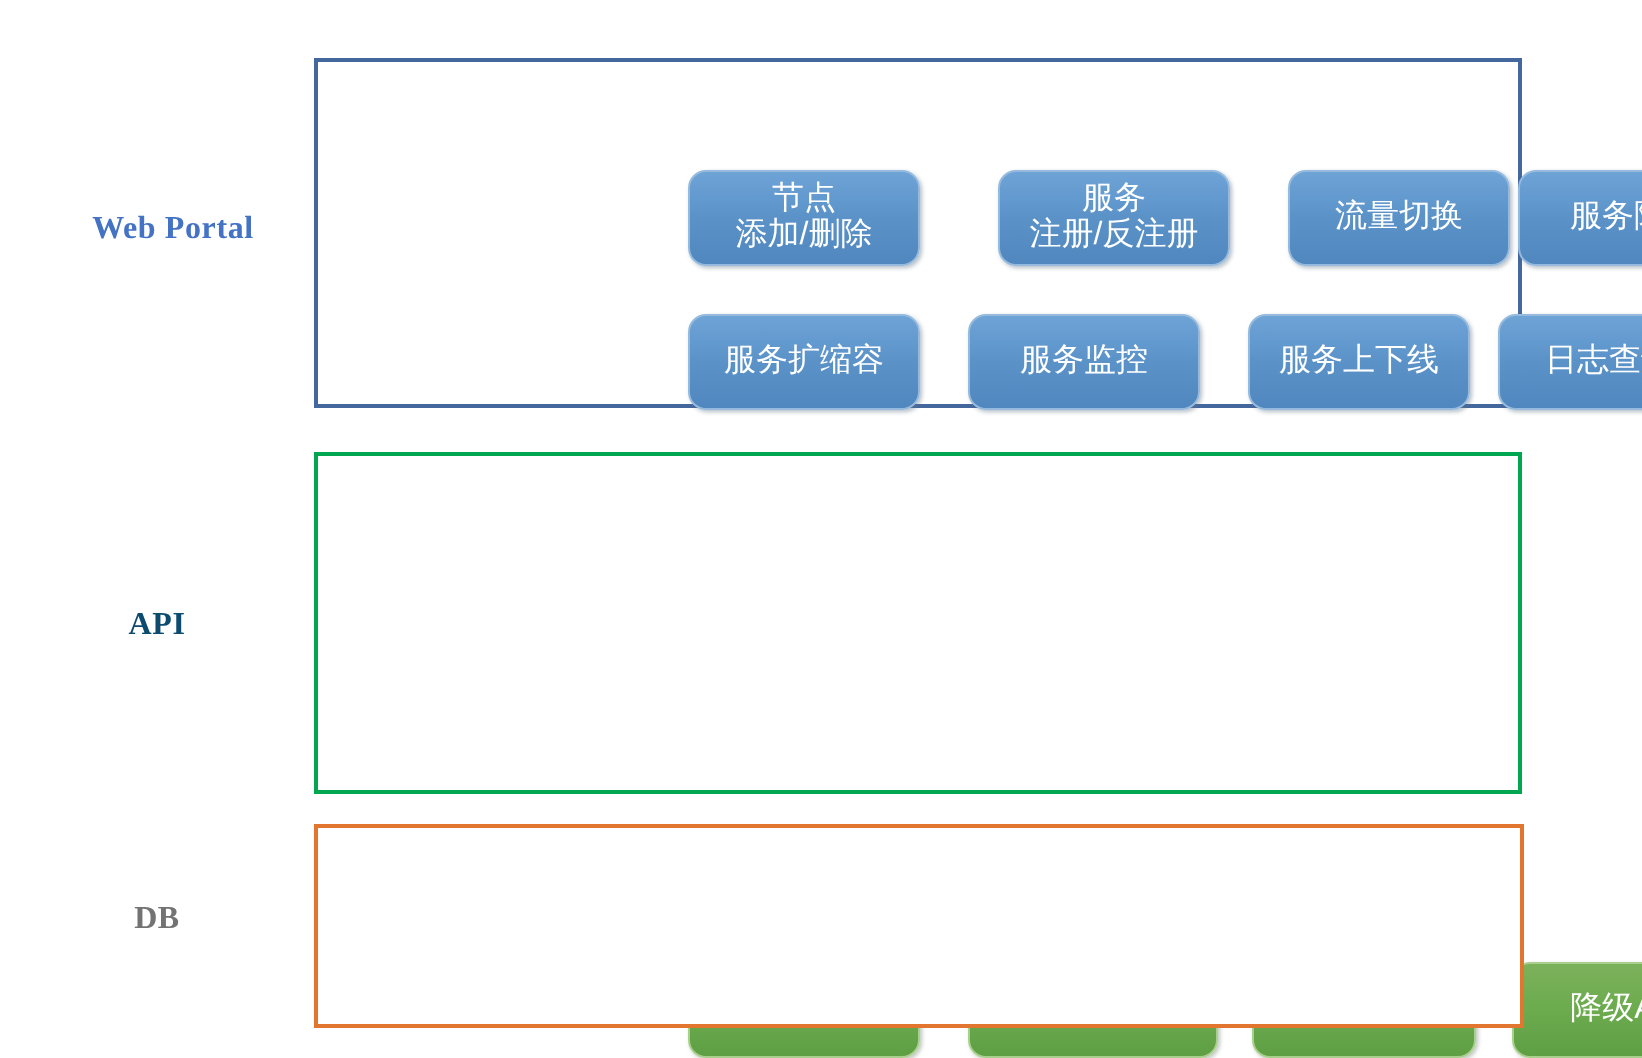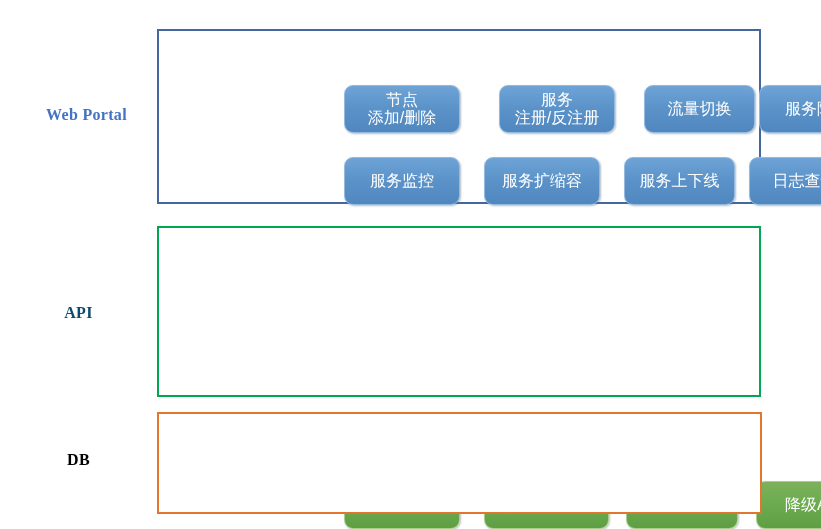--- a/index.html
+++ b/index.html
@@ -28,21 +28,21 @@
     position: absolute;
     font-family: "Liberation Serif", "DejaVu Serif", serif;
     font-weight: bold;
     font-size: 16px;
     letter-spacing: 0.3px;
     text-align: center;
     white-space: nowrap;
   }
   .layer-label.web   { left: 0;  width: 173px; top: 106px; color: #4472c4; }
   .layer-label.api   { left: 0;  width: 157px; top: 304px; color: #0c4a6e; }
-  .layer-label.db    { left: 0;  width: 157px; top: 451px; color: #000000; }
+  .layer-label.db    { left: 0;  width: 157px; top: 451px; color: #737373; }
 
   
   .layer-box {
     position: absolute;
     box-sizing: border-box;
     background: #ffffff;
   }
   .layer-box.web {
     left: 157px; top: 29px;
     width: 604px; height: 175px;
@@ -118,22 +118,22 @@
     <div class="chip-row row-web-1">
       <div class="chip blue" style="width:116px;margin-right:39px;">节点
 添加/删除</div>
       <div class="chip blue" style="width:116px;margin-right:29px;">服务
 注册/反注册</div>
       <div class="chip blue" style="width:111px;margin-right:4px;">流量切换</div>
       <div class="chip blue" style="width:116px;">服务降级</div>
     </div>
 
     <div class="chip-row row-web-2">
+      <div class="chip blue" style="width:116px;margin-right:24px;">服务扩缩容</div>
       <div class="chip blue" style="width:116px;margin-right:24px;">服务监控</div>
-      <div class="chip blue" style="width:116px;margin-right:24px;">服务扩缩容</div>
       <div class="chip blue" style="width:111px;margin-right:14px;">服务上下线</div>
       <div class="chip blue" style="width:111px;">日志查询</div>
     </div>
   </div>
 
   <div class="layer-label api">API</div>
 
   <div class="layer-box api">
     <div class="chip-row row-api-1">
       <div class="chip green" style="width:116px;margin-right:24px;">节点API</div>

